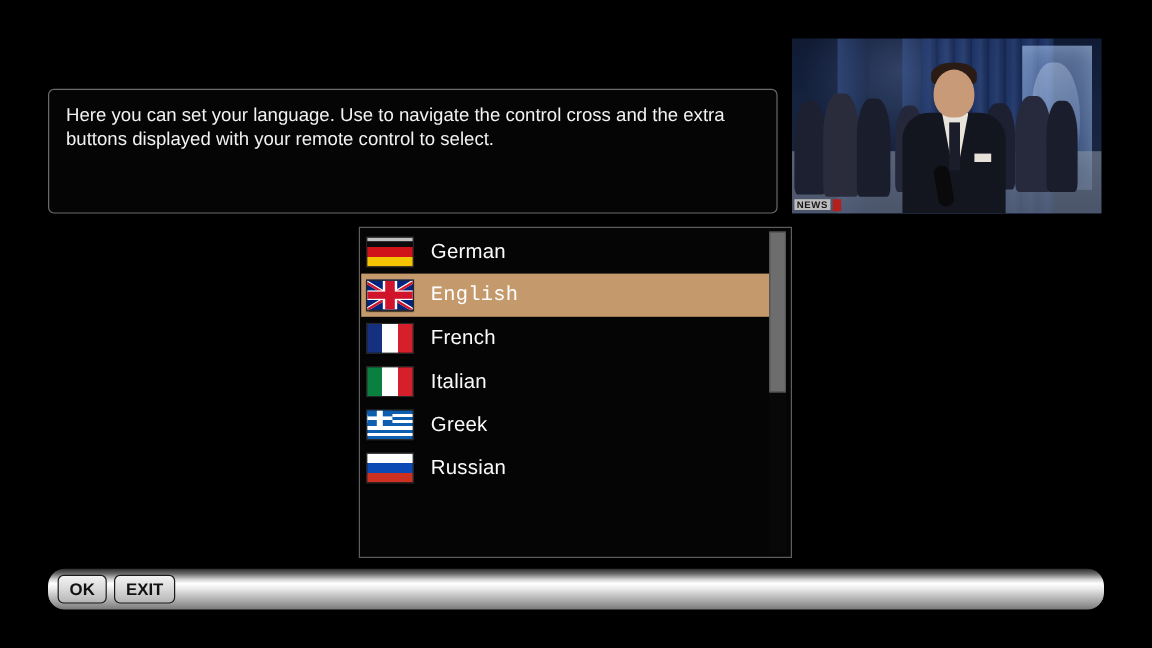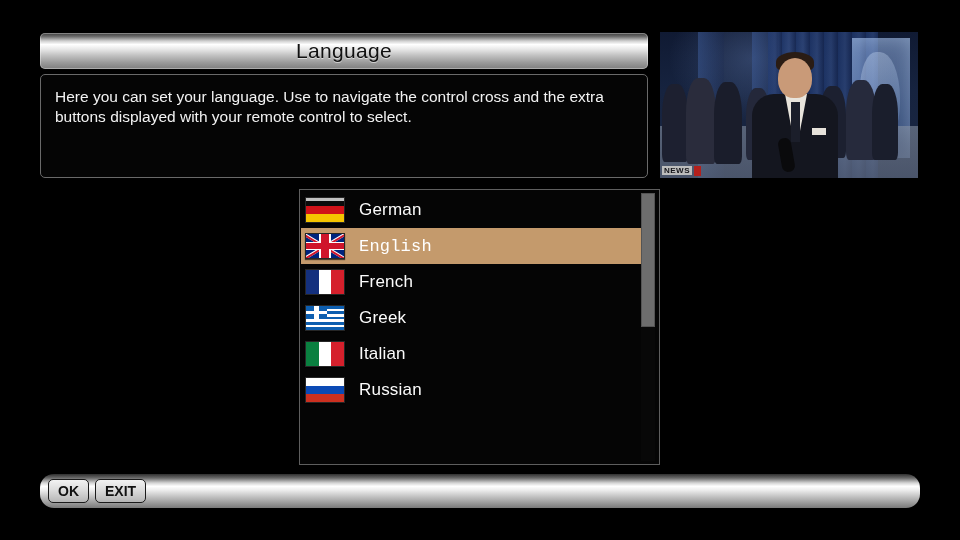--- a/index.html
+++ b/index.html
@@ -194,23 +194,20 @@
     background:linear-gradient(to bottom,#f2f2f2 0%,#dcdcdc 45%,#b6b6b6 100%);
     display:flex; align-items:center; justify-content:center;
     font-size:14px; font-weight:bold; color:#111;
   }
 </style>
 </head>
 <body>
 
 <div id="screen">
 
-  <div class="titlebar">
-    <span class="title-text">Language</span>
-  </div>
 
   <div class="descbox">
     <span class="desc-text">Here you can set your language. Use to navigate the control cross and the extra buttons displayed with your remote control to select.</span>
   </div>
 
   <div class="video">
     <div class="vid-bg"></div>
     <div class="vid-drape"></div>
     <div class="vid-col c1"></div>
     <div class="vid-col c2"></div>
@@ -259,33 +256,33 @@
         </span>
         <span class="lang-label">English</span>
       </div>
 
       <div class="row">
         <span class="flag f-fr"></span>
         <span class="lang-label">French</span>
       </div>
 
       <div class="row">
+        <span class="flag f-it"></span>
+        <span class="lang-label">Italian</span>
+      </div>
+
+      <div class="row">
         <span class="flag f-gr">
           <i class="canton"></i>
             <i class="cx1"></i>
             <i class="cx2"></i>
         </span>
         <span class="lang-label">Greek</span>
       </div>
 
-      <div class="row">
-        <span class="flag f-it"></span>
-        <span class="lang-label">Italian</span>
-      </div>
-
 
       <div class="row">
         <span class="flag f-ru"></span>
         <span class="lang-label">Russian</span>
       </div>
 
     </div>
 
     <div class="scroll-track">
       <div class="scroll-thumb"></div>

